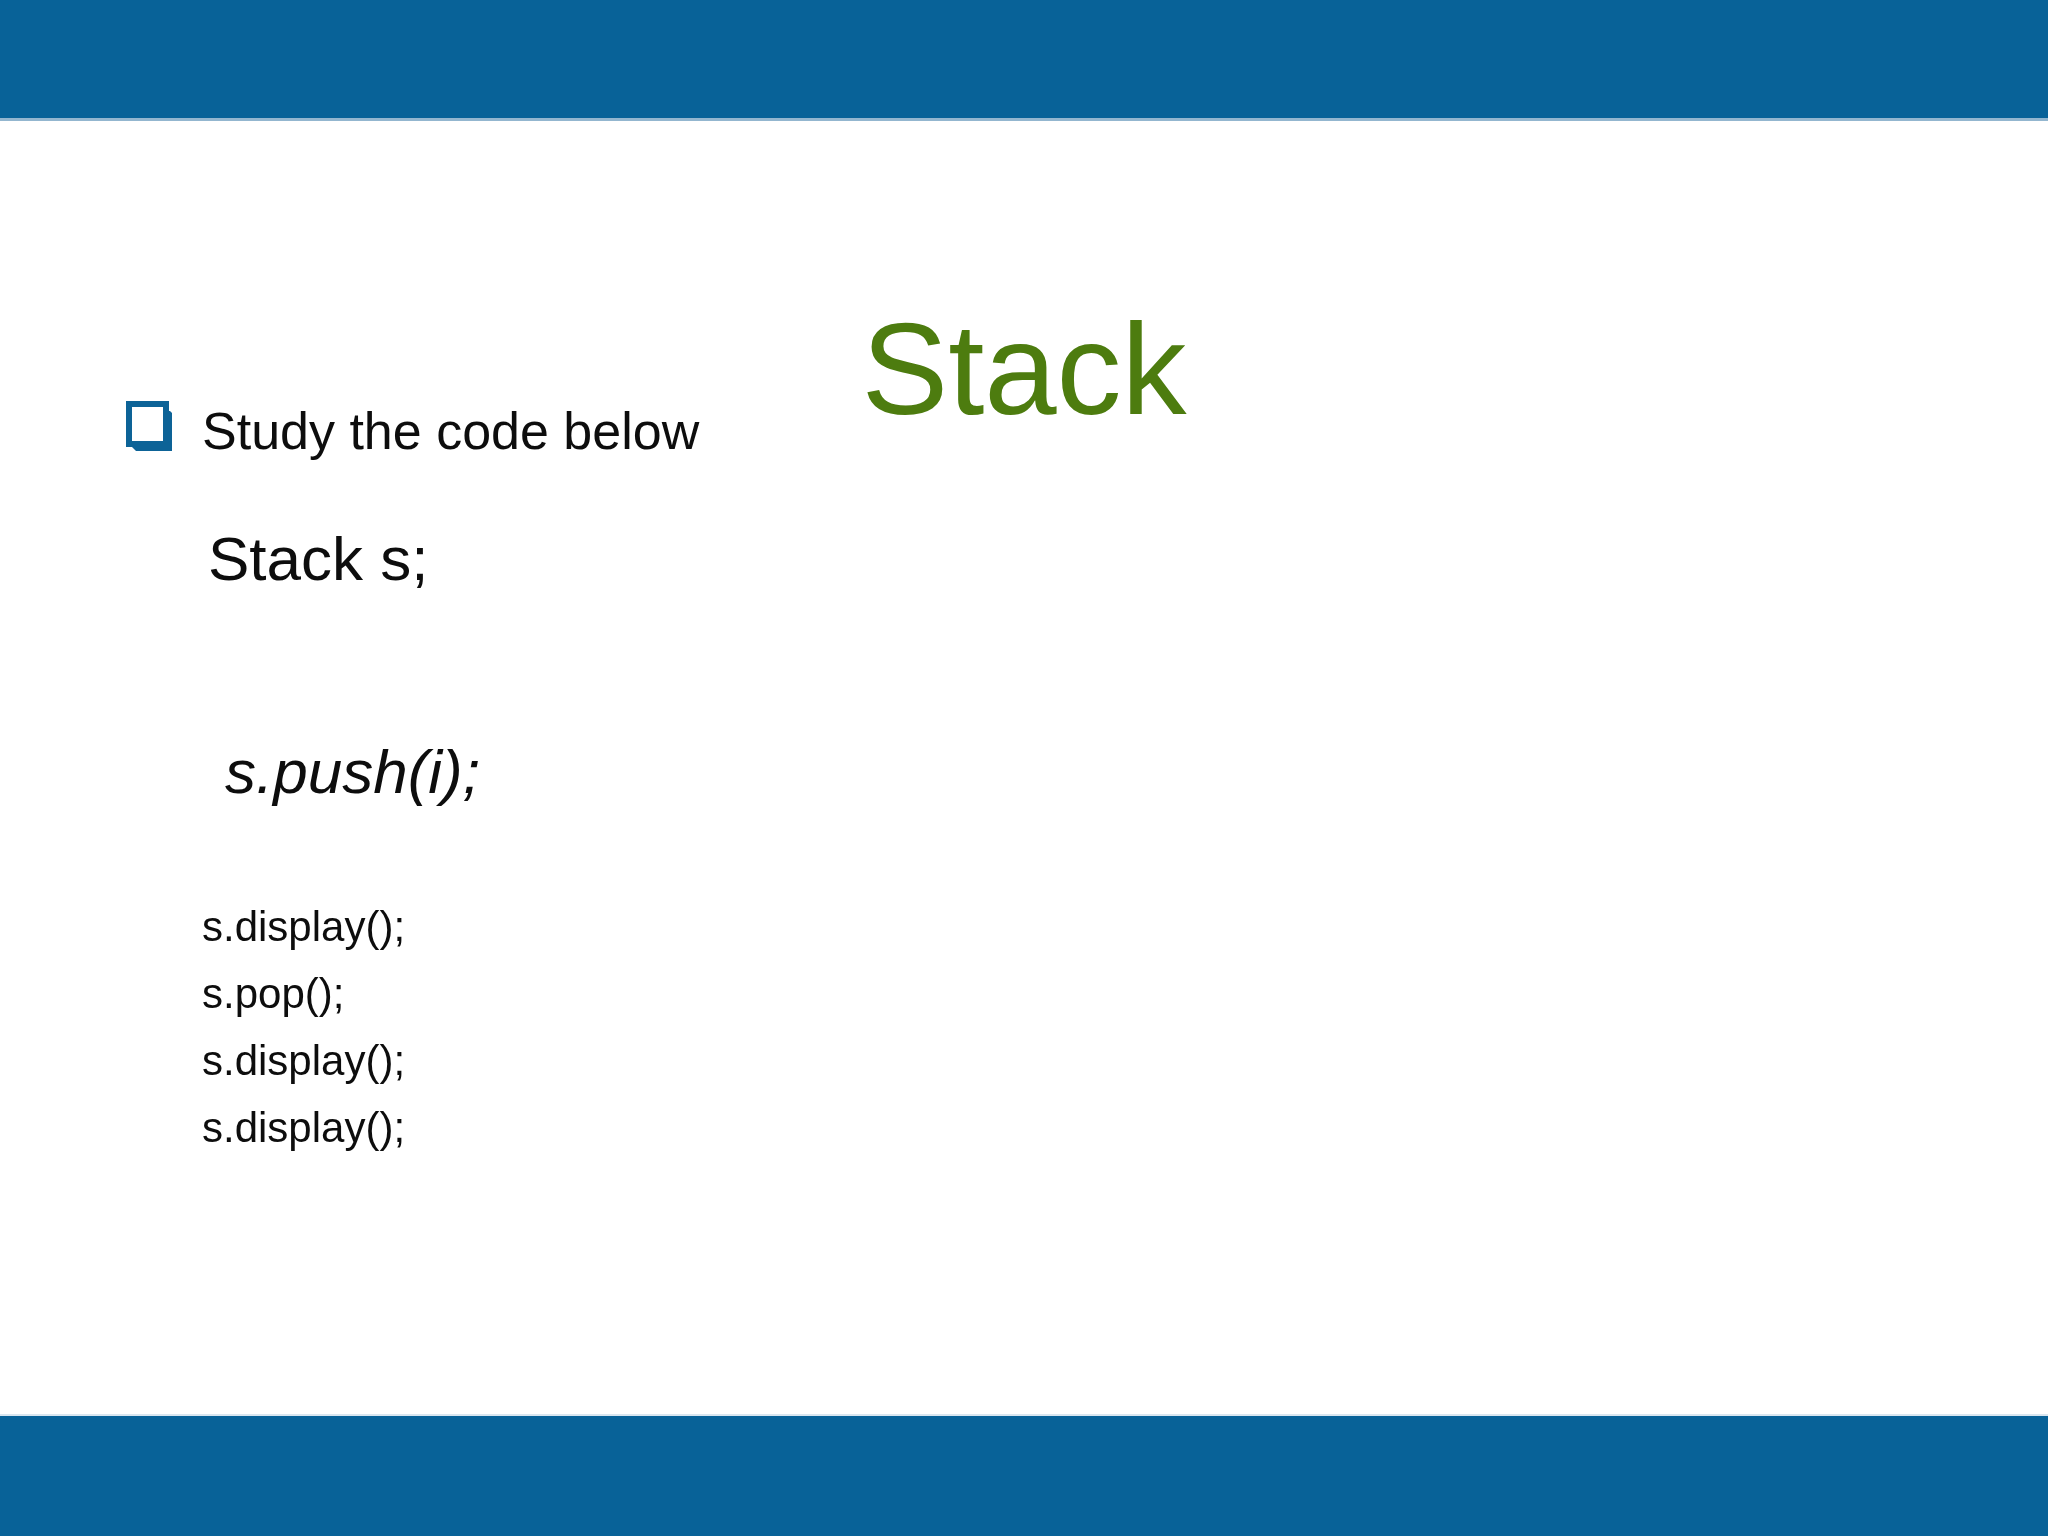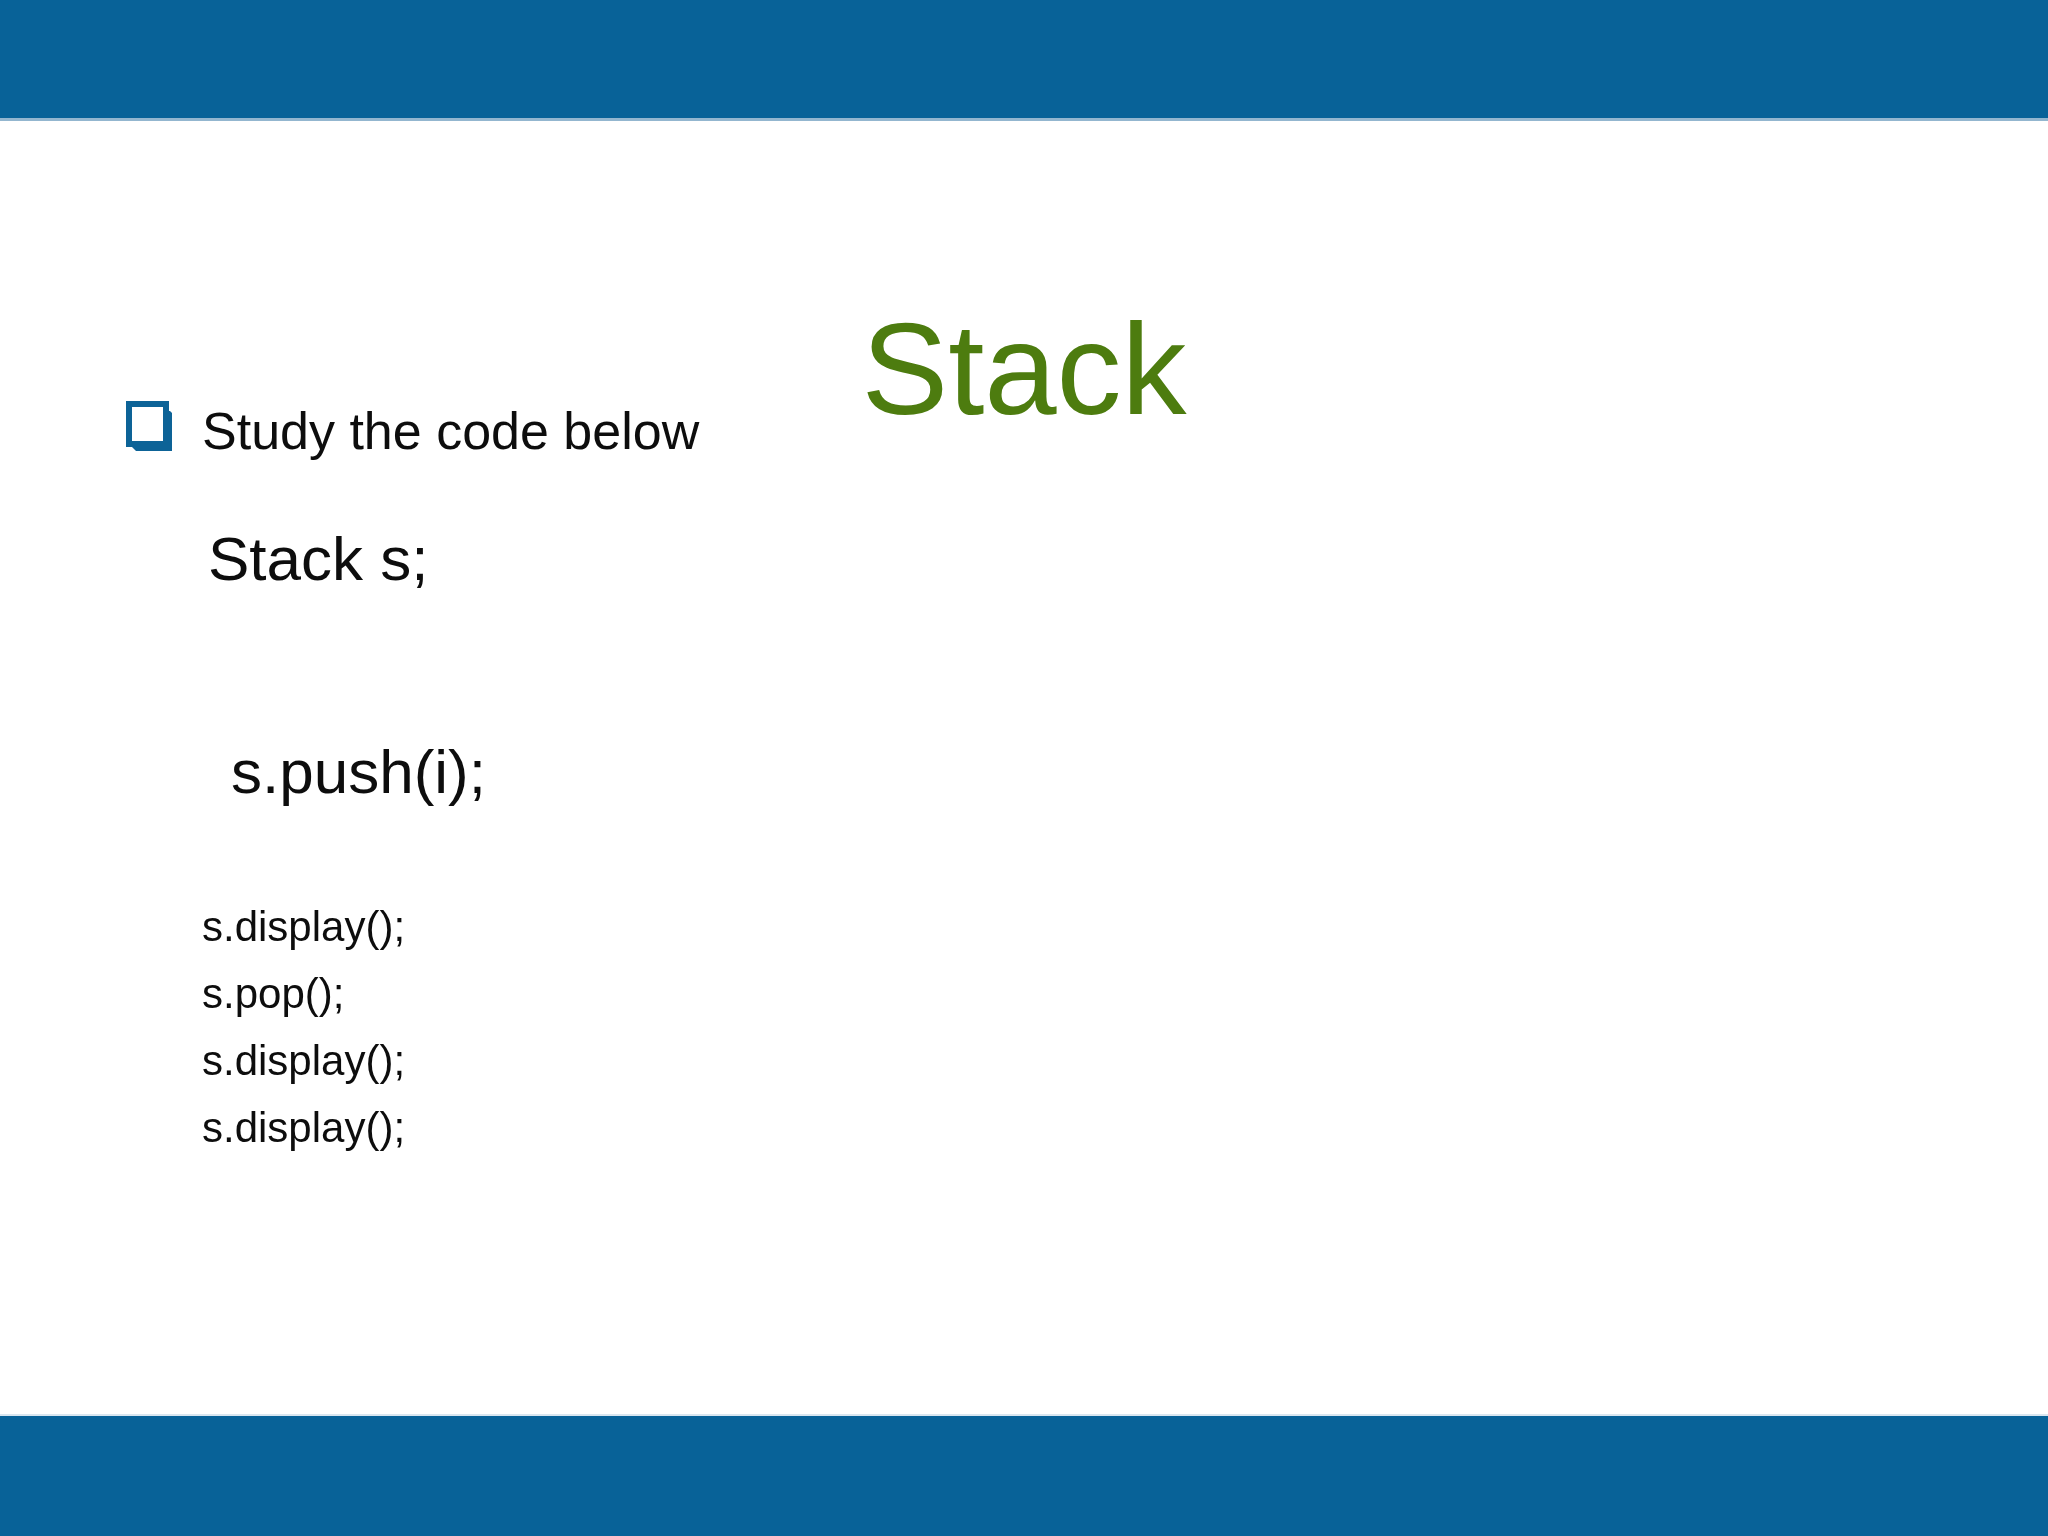--- a/index.html
+++ b/index.html
@@ -65,21 +65,21 @@
   }
   .code-line {
     position: absolute;
     font-size: 62px;
     line-height: 67px;
     white-space: pre;
     color: #0d0d0d;
   }
   .line-stack   { left: 208px; top: 525px; }
   .line-for     { left: 202px; top: 667px; }
-  .line-push    { left: 231px; top: 738px; }
+  .line-push    { left: 225px; top: 738px; font-style: italic; }
   .code-block {
     position: absolute;
     left: 202px;
     top: 893px;
   }
   .code-block .block-line {
     font-size: 42px;
     line-height: 67px;
     white-space: pre;
     color: #0d0d0d;

